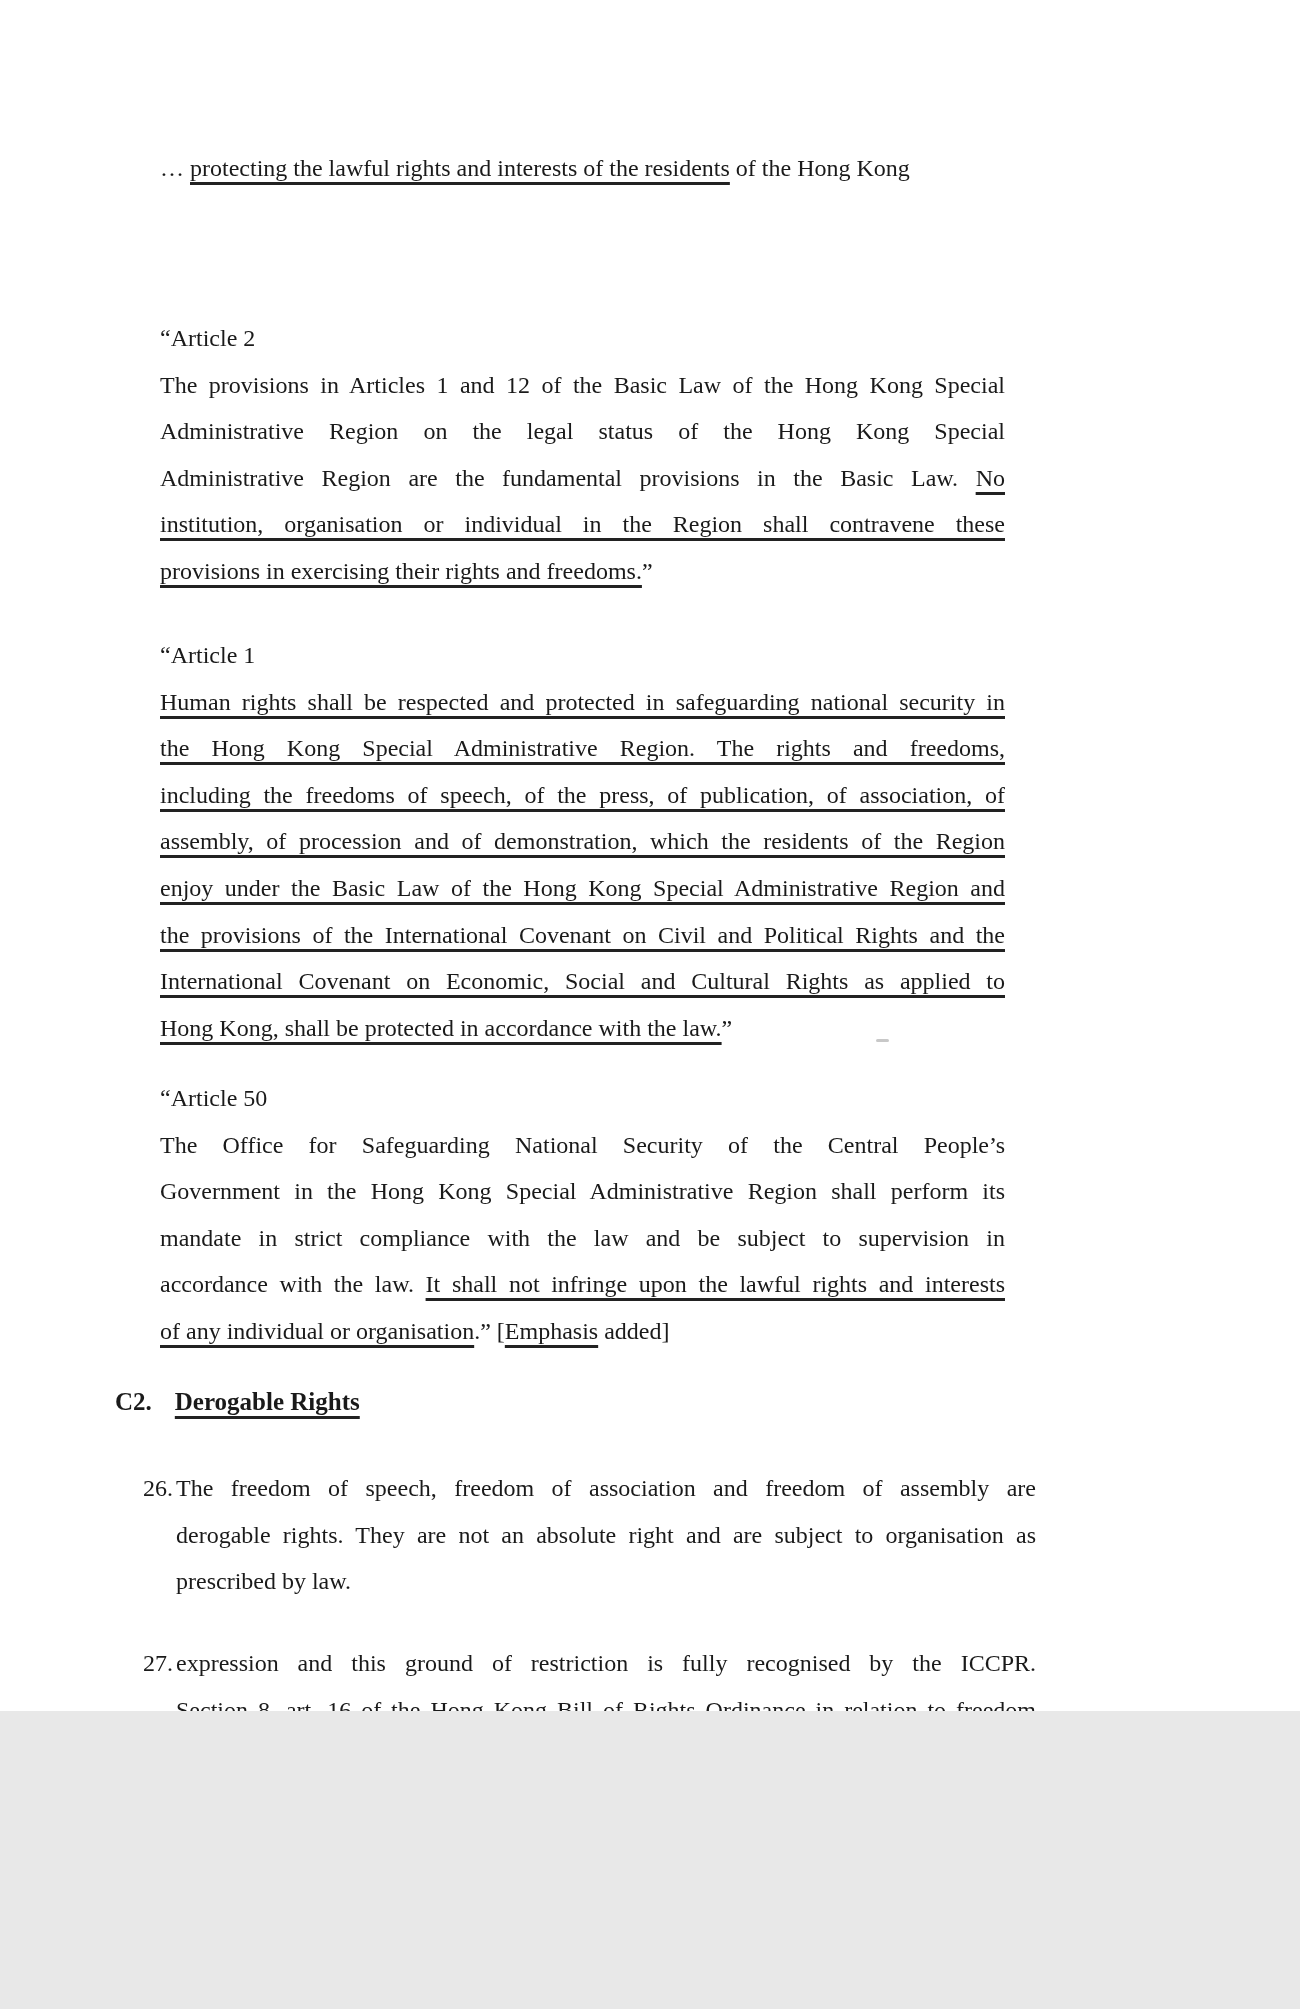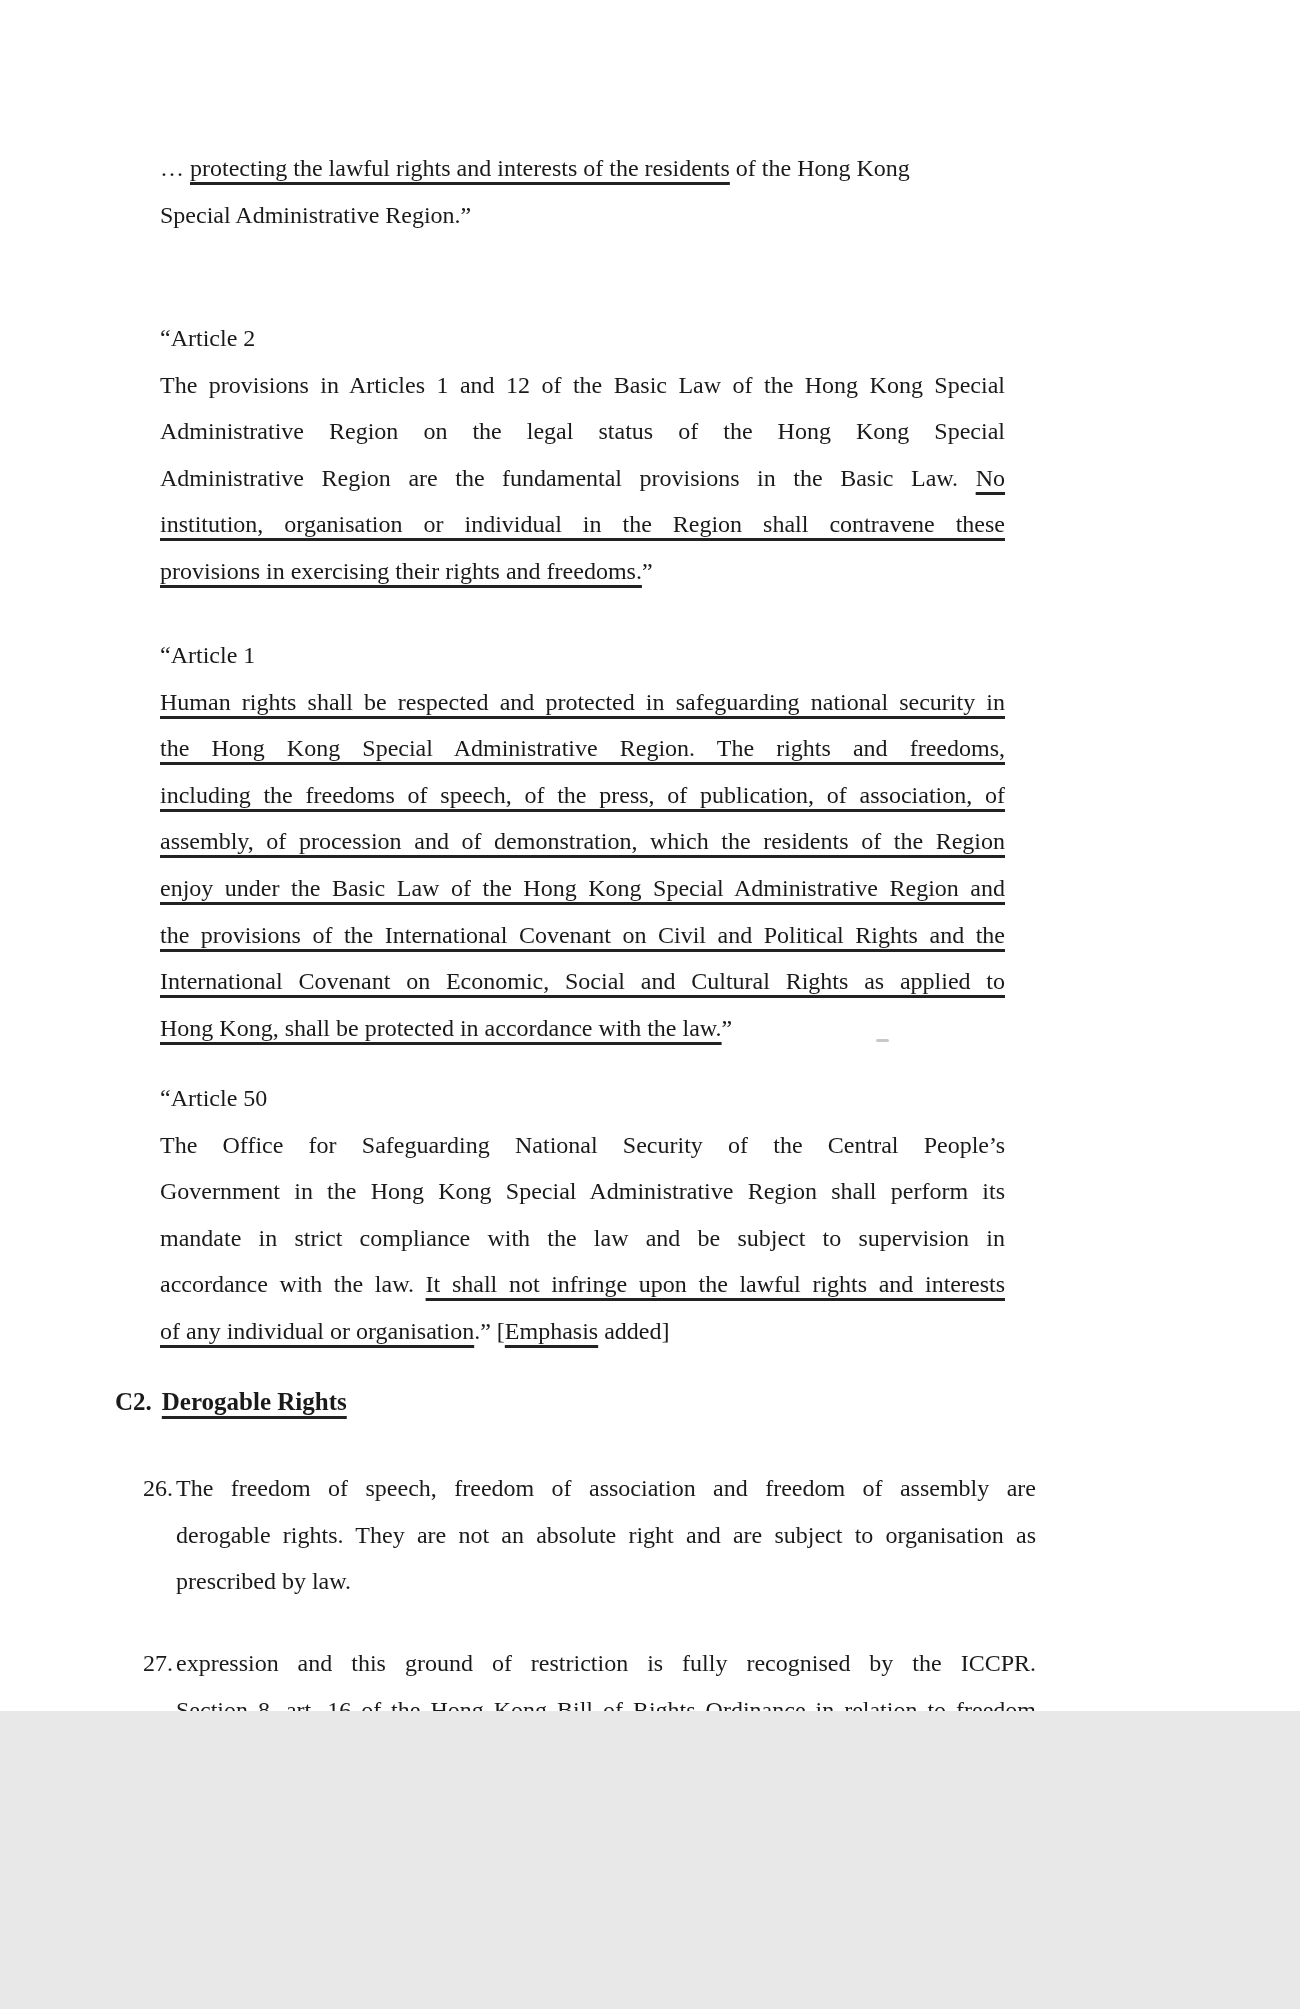--- a/index.html
+++ b/index.html
@@ -31,42 +31,41 @@
   .para .line{ margin-left:33px; width:860px; }
   .para-num{
     position:absolute; left:0; top:0;
     font-size:24px; line-height:46.6px;
   }
   .sec-head{
     left:115px; width:893px;
     font-size:25px; line-height:40px; font-weight:bold;
     white-space:nowrap;
   }
-  .sec-head .label{ margin-right:10px; }
+  .sec-head .label{ margin-right:23px; }
   .sec-head .u{ text-decoration-thickness:3px; text-underline-offset:6px; }
   .pagenum{
     position:absolute; left:1118px; top:1835px;
     font-size:25px; line-height:30px; color:#111;
   }
   .footer{
     position:absolute; left:120px; top:1874px;
     font-size:24px; line-height:30px; color:#111;
   }
   .artifact{ position:absolute; background:#9a9a9a; }
   .a1{ left:876px; top:1039px; width:13px; height:3px; opacity:.55; border-radius:2px;}
   .a3{ left:547px; top:1983px; width:4px; height:4px; opacity:.45; border-radius:2px; background:#c0c0c0;}
 </style>
 </head>
 <body>
 
 <div class="page">
 
   <div class="block quoteblock" style="top:145px;">
     <div class="line"><span>… </span><span class="u">protecting the lawful rights and interests of the residents</span><span> of the Hong Kong</span></div>
-    <div class="line"><span>Special Administrative Region.”</span></div>
   </div>
 
   <div class="block quoteblock" style="top:315px;">
     <div class="line"><span>“Article 2</span></div>
     <div class="line j"><span>The provisions in Articles 1 and 12 of the Basic Law of the Hong Kong Special</span></div>
     <div class="line j"><span>Administrative Region on the legal status of the Hong Kong Special</span></div>
     <div class="line j"><span>Administrative Region are the fundamental provisions in the Basic Law. </span><span class="u">No</span></div>
     <div class="line j"><span class="u">institution, organisation or individual in the Region shall contravene these</span></div>
     <div class="line"><span class="u">provisions in exercising their rights and freedoms.</span><span>”</span></div>
   </div>

